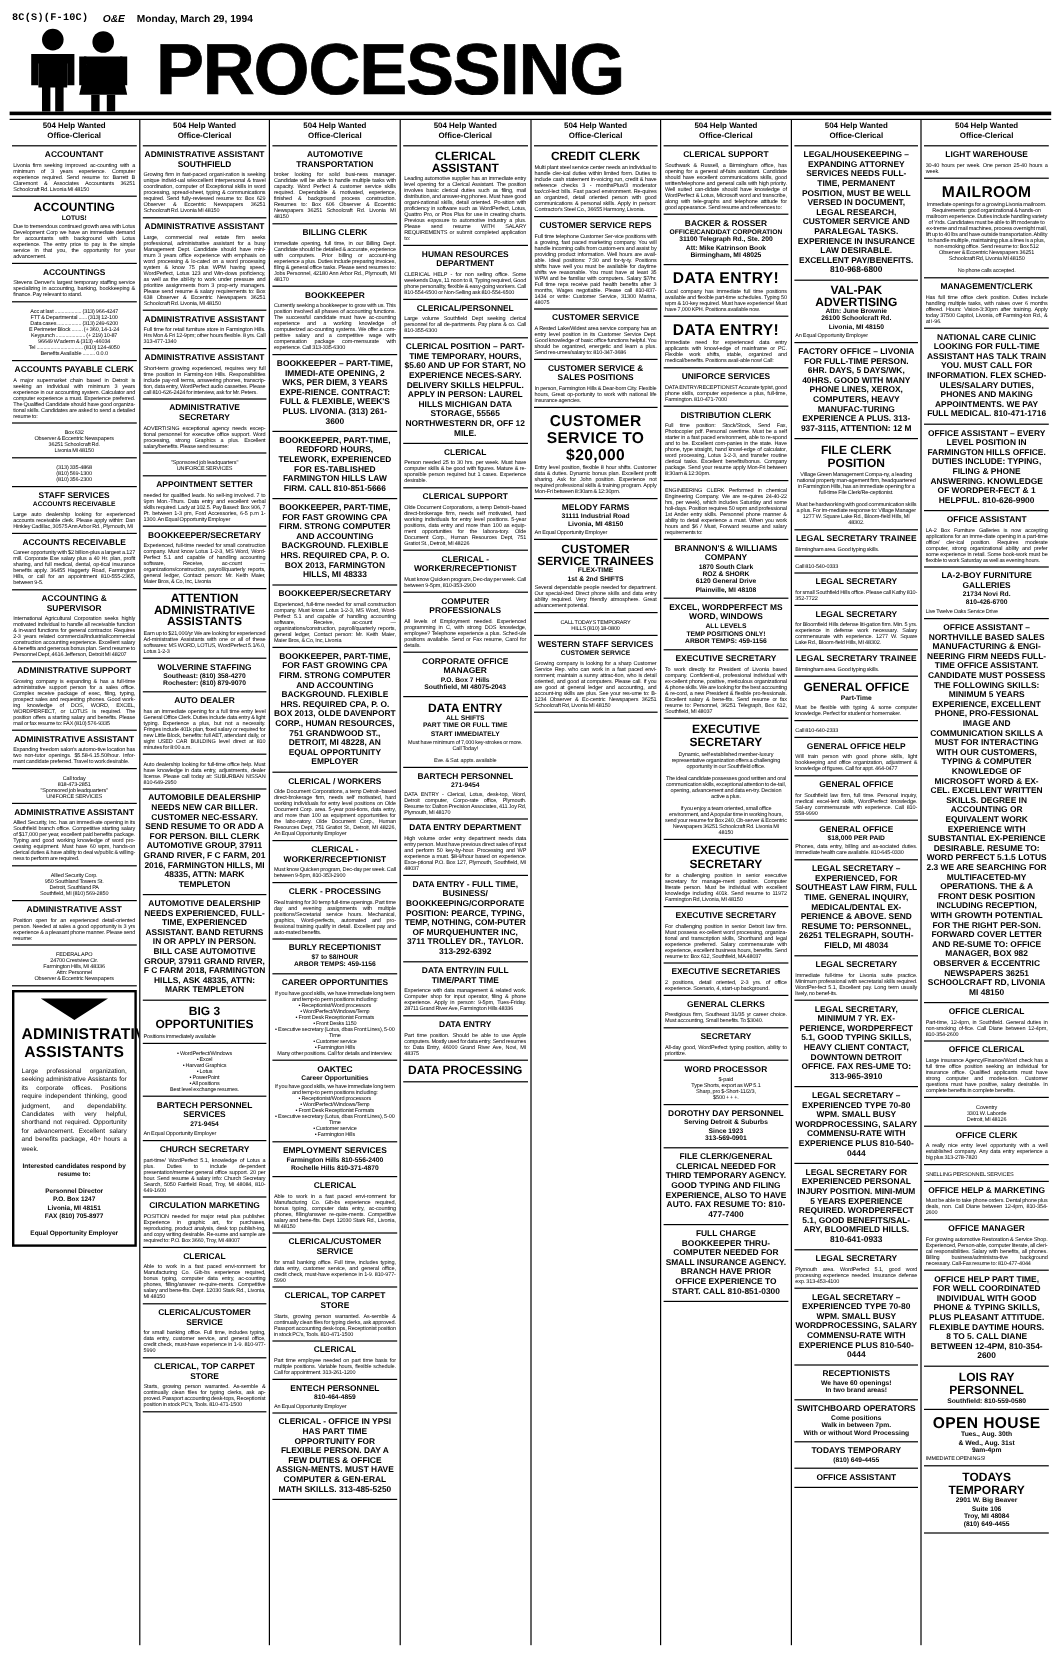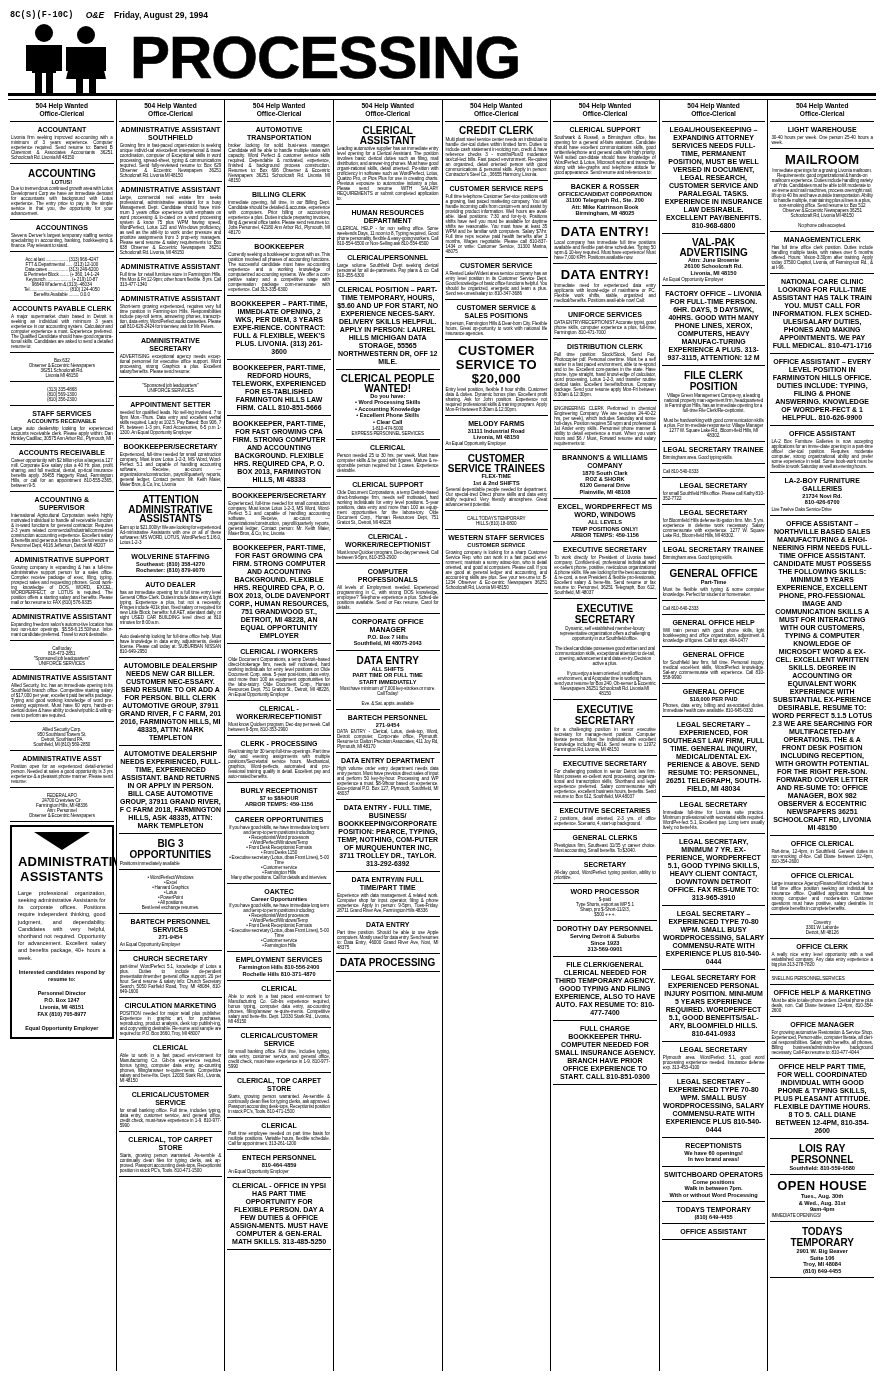--- a/index.html
+++ b/index.html
@@ -140,21 +140,21 @@
   }
 </style>
 </head>
 <body>
 
 <div class="page">
 
   <div class="masthead">
     <span class="left">8C(S)(F-10C)</span>
     <span class="oe">O&amp;E</span>
-    <span class="date">Friday, August 29, 1994</span>
+    <span class="date">Monday, March 29, 1994</span>
     <span style="flex:1 1 auto"></span>
   </div>
 
   <div class="mast-title-row">
     <div class="figures">
       <svg width="118" height="74" viewBox="0 0 118 74">
 
         <circle cx="36" cy="12" r="9" fill="#000"></circle>
         <path d="M20 24 h32 v8 h-32 z" fill="#000"></path>
         <path d="M24 30 h24 v22 h-24 z" fill="#000"></path>
@@ -497,30 +497,20 @@
           <div class="ad-body">CLERICAL HELP - for non selling office. Some weekends Days, 11 noon to 8, Typing required, Good phone personality, flexible &amp; easy-going workers. Call 810-554-6500 or Non-Selling ask 810-554-6500</div>
         </div>
         <div class="ad">
           <div class="ad-title">CLERICAL/PERSONNEL</div>
           <div class="ad-body">Large volume Southfield Dept seeking clerical personnel for all de-partments. Pay plans &amp; co. Call 810-355-6300</div>
         </div>
         <div class="ad">
           <div class="ad-title">CLERICAL POSITION – Part-time temporary, hours, $5.60 and up for start, no experience neces-sary. Delivery skills helpful. Apply in person: Laurel Hills Michigan Data Storage, 55565 Northwestern Dr, off 12 Mile.</div>
         </div>
         <div class="ad">
-          <div class="ad-title mid">Clerical People Wanted!</div>
-          <div class="ad-sub" style="white-space: pre-line;">Do you have:
-• Word Processing Skills
-• Accounting Knowledge
-• Excellent Phone Skills
-• Clear Call</div>
-          <div class="ad-body" style="white-space: pre-line; text-align: center;">1-810-474-5000
-EXPRESS PERSONNEL SERVICES</div>
-        </div>
-        <div class="ad">
           <div class="ad-title">CLERICAL</div>
           <div class="ad-body">Person needed 25 to 30 hrs. per week. Must have computer skills &amp; be good with figures. Mature &amp; re-sponsible person required but 1 cases. Experience desirable.</div>
         </div>
         <div class="ad">
           <div class="ad-title">CLERICAL SUPPORT</div>
           <div class="ad-body">Olde Document Corporations, a temp Detroit–based direct-brokerage firm, needs self motivated, hard working individuals for entry level positions. 5-year positions, data entry and more than 100 as equip-ment opportunities for the labora-tory. Olde Document Corp., Human Resources Dept, 751 Gratiot St., Detroit, MI 48226</div>
         </div>
         <div class="ad">
           <div class="ad-title">CLERICAL - WORKER/Receptionist</div>
           <div class="ad-body">Must know Quicken program, Dec-day per week. Call between 9-5pm, 810-353-2900</div>

